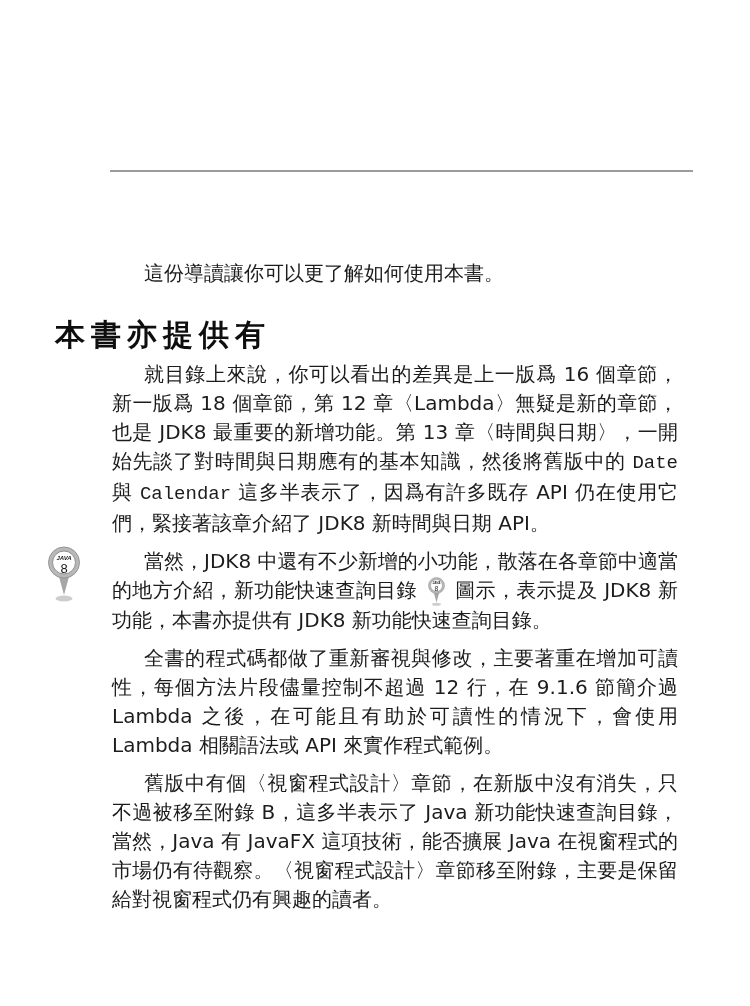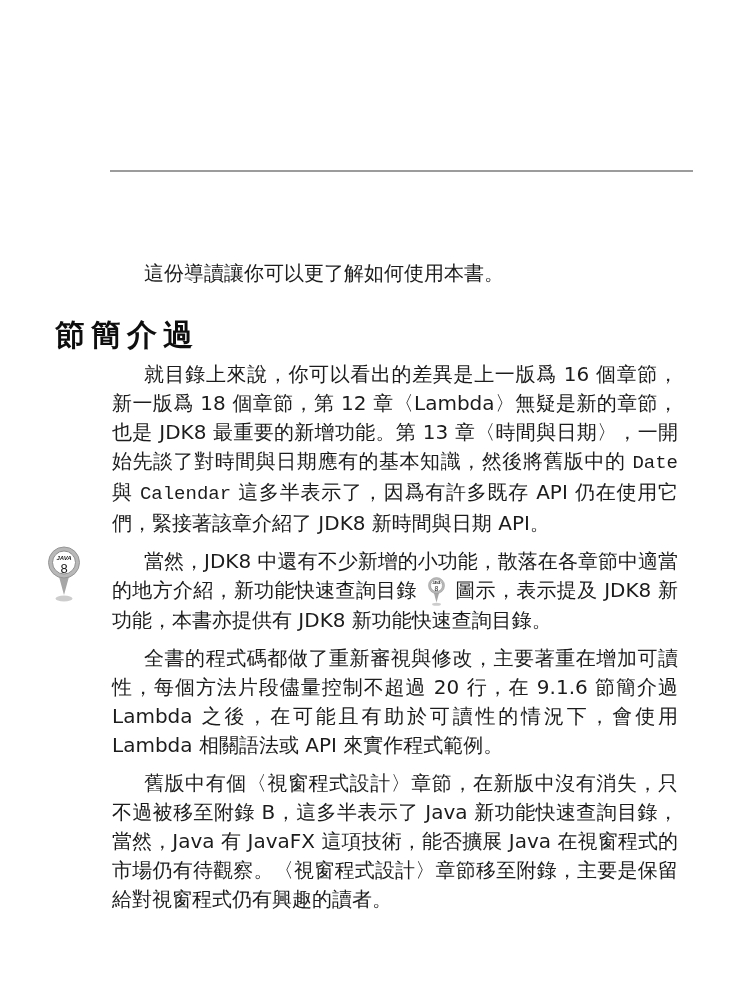--- a/index.html
+++ b/index.html
@@ -45,36 +45,36 @@
 </style>
 </head>
 <body>
 
 <div class="page">
   <div class="title-rule"></div>
 
   <div class="main">
     <p class="intro">這份導讀讓你可以更了解如何使用本書。</p>
 
-    <h2 class="section-heading">節簡介過</h2>
+    <h2 class="section-heading">本書亦提供有</h2>
 
     <p class="body-para"><span>就目錄上來說，你可以看出的差異是上一版爲 16 個章節，新一版爲 18 個章節，第 12 章〈Lambda〉無疑是新的章節，也是 JDK8 最重要的新增功能。第 13 章〈時間與日期〉，一開始先談了對時間與日期應有的基本知識，然後將舊版中的 </span><span class="mono">Date</span><span> 與 </span><span class="mono">Calendar</span><span> 這多半表示了，因爲有許多既存 API 仍在使用它們，緊接著該章介紹了 JDK8 新時間與日期 API。</span></p>
     <p class="body-para"><span>當然，JDK8 中還有不少新增的小功能，散落在各章節中適當的地方介紹，新功能快速查詢目錄 </span><span class="inline-pin-slot"><svg xmlns="http://www.w3.org/2000/svg" viewBox="0 0 38 58" width="21" height="30" style="display: block;">
   <ellipse cx="19" cy="54.5" rx="8.5" ry="3" fill="#cdcdcd"></ellipse>
   <path d="M13 29 L19 51 L25 29 Z" fill="#a6a6a6"></path>
   <circle cx="19" cy="18.5" r="15.5" fill="#b8b8b8" stroke="#969696" stroke-width="1"></circle>
   <circle cx="19" cy="18.5" r="11.5" fill="#ffffff" stroke="#8d8d8d" stroke-width="1"></circle>
   <text x="19" y="15.5" text-anchor="middle" font-size="6" font-style="italic" font-weight="bold" font-family="Liberation Sans, sans-serif" fill="#1a1a1a">JAVA</text>
   <text x="19" y="28.5" text-anchor="middle" font-size="13" font-family="Liberation Sans, sans-serif" fill="#1a1a1a">8</text>
 </svg></span><span> 圖示，表示提及 JDK8 新功能，本書亦提供有 JDK8 新功能快速查詢目錄。</span><span class="margin-pin-slot">
           <svg xmlns="http://www.w3.org/2000/svg" viewBox="0 0 38 58" width="38" height="58" style="display: block;">
   <ellipse cx="19" cy="54.5" rx="8.5" ry="3" fill="#cdcdcd"></ellipse>
   <path d="M13 29 L19 51 L25 29 Z" fill="#a6a6a6"></path>
   <circle cx="19" cy="18.5" r="15.5" fill="#b8b8b8" stroke="#969696" stroke-width="1"></circle>
   <circle cx="19" cy="18.5" r="11.5" fill="#ffffff" stroke="#8d8d8d" stroke-width="1"></circle>
   <text x="19" y="15.5" text-anchor="middle" font-size="6" font-style="italic" font-weight="bold" font-family="Liberation Sans, sans-serif" fill="#1a1a1a">JAVA</text>
   <text x="19" y="28.5" text-anchor="middle" font-size="13" font-family="Liberation Sans, sans-serif" fill="#1a1a1a">8</text>
 </svg>
         </span></p>
-    <p class="body-para"><span>全書的程式碼都做了重新審視與修改，主要著重在增加可讀性，每個方法片段儘量控制不超過 20 行，在 9.1.6 節簡介過 Lambda 之後，在可能且有助於可讀性的情況下，會使用 Lambda 相關語法或 API 來實作程式範例。</span></p>
+    <p class="body-para"><span>全書的程式碼都做了重新審視與修改，主要著重在增加可讀性，每個方法片段儘量控制不超過 12 行，在 9.1.6 節簡介過 Lambda 之後，在可能且有助於可讀性的情況下，會使用 Lambda 相關語法或 API 來實作程式範例。</span></p>
     <p class="body-para"><span>舊版中有個〈視窗程式設計〉章節，在新版中沒有消失，只不過被移至附錄 B，這多半表示了 Java 新功能快速查詢目錄，當然，Java 有 JavaFX 這項技術，能否擴展 Java 在視窗程式的市場仍有待觀察。〈視窗程式設計〉章節移至附錄，主要是保留給對視窗程式仍有興趣的讀者。</span></p>
   </div>
 </div>
 
 </body></html>

